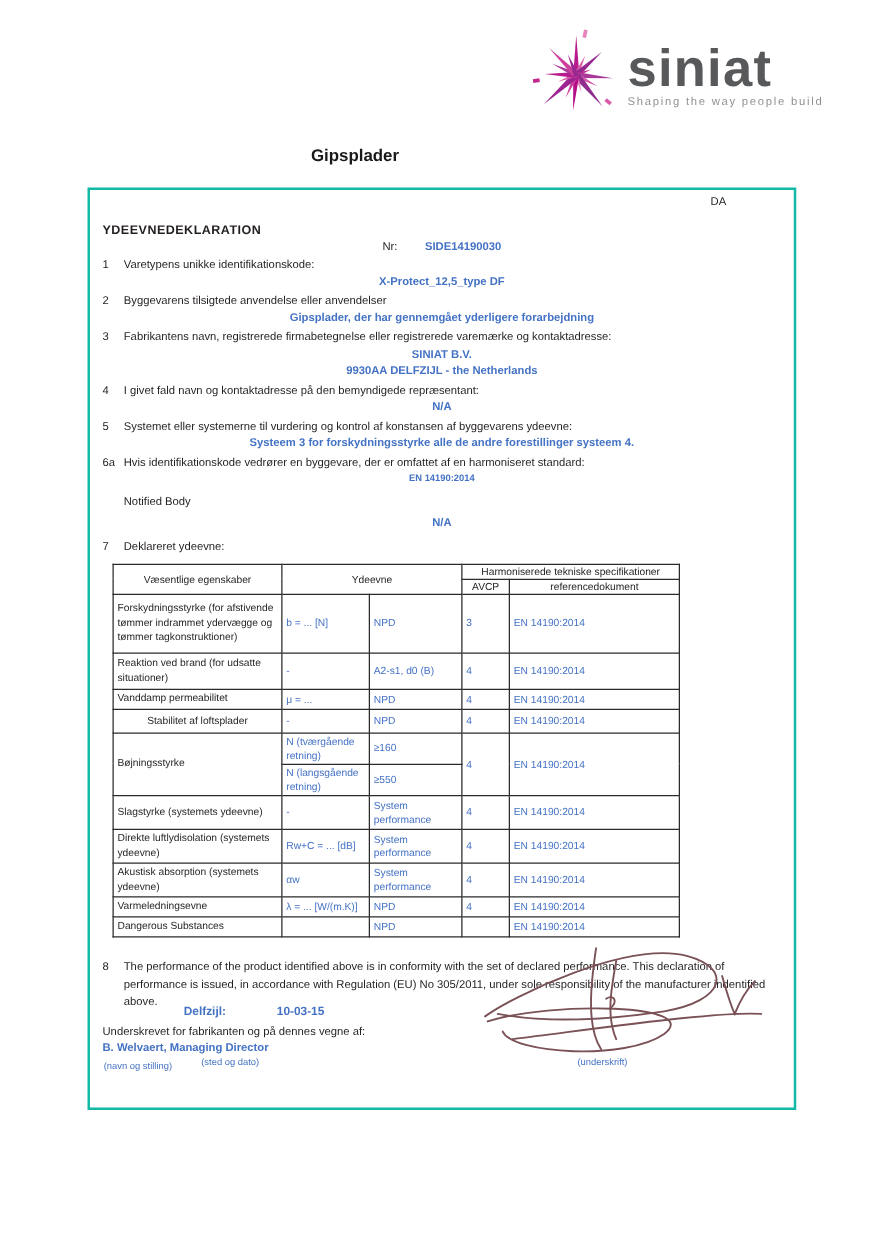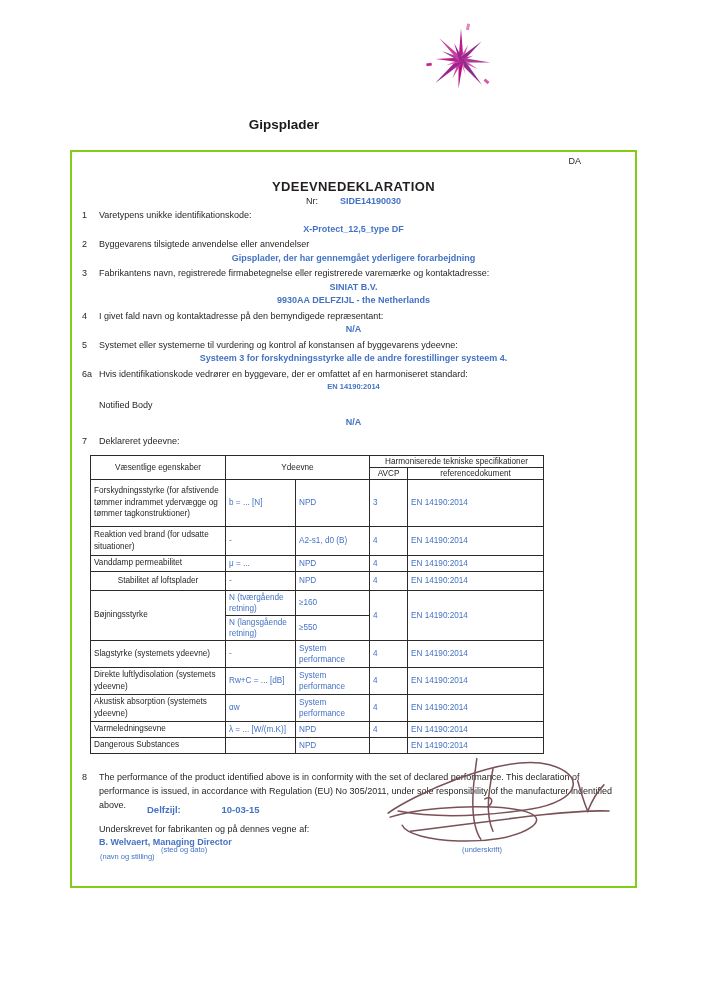--- a/index.html
+++ b/index.html
@@ -12,24 +12,24 @@
   .logo{position:absolute;top:22px;left:424px;display:flex;align-items:center;}
   .logo-burst{width:74px;height:76px;flex:none;}
   .logo-text{margin-left:4px;}
   .brand{font-size:42px;font-weight:bold;color:#58595b;letter-spacing:1px;line-height:40px;}
   .tagline{font-size:9px;color:#8f9194;letter-spacing:1.4px;margin-top:1px;}
   
   .page-title{position:absolute;top:117px;left:0;width:568px;text-align:center;
     font-size:13.5px;font-weight:bold;color:#1a1a1a;}
   
   .doc-box{position:absolute;left:70px;top:150px;width:563px;height:734px;
-    border:2px solid #84cc16;box-sizing:content-box;}
+    border:2px solid #14b8a6;box-sizing:content-box;}
   .doc-inner{position:relative;width:100%;height:100%;padding:4px 10px;box-sizing:border-box;font-size:9px;}
   .da{text-align:right;padding-right:44px;font-size:9px;}
-  .doc-title{text-align:center;font-weight:bold;font-size:13px;letter-spacing:.4px;margin-top:13px;}
+  .doc-title{font-weight:bold;font-size:10px;letter-spacing:.4px;margin-top:13px;}
   .nr-line{text-align:center;margin-top:2px;}
   .nr-label{margin-right:22px;margin-top:11px;}
   .blue{color:#4472C4;}
   .bold{font-weight:bold;}
   .item{display:flex;margin-top:3px;line-height:12.5px;}
   .item-num{width:17px;flex:none;}
   .item-label{flex:1;padding-right:4px;}
   .center-val{text-align:center;color:#4472C4;font-weight:bold;margin-top:1px;line-height:12.5px;}
   .center-val.small{font-size:7.5px;}
   .indent{margin-left:17px;margin-top:6px;}
@@ -43,21 +43,21 @@
   td.lab.center{text-align:center;}
   td.b{color:#4472C4;text-align:left;line-height:11px;}
   tr.h46 td{height:44px;}
   tr.h27 td{height:26px;}
   tr.h15 td{height:13px;}
   tr.h18 td{height:16px;}
   tr.h22 td{height:21px;}
   tr.h25 td{height:24px;}
   
   .clause8{display:flex;margin-top:16px;line-height:14px;padding-right:2px;}
-  .sign-block{margin-left:17px;margin-top:11px;line-height:13px;}
+  .sign-block{margin-top:11px;line-height:13px;}
   .caption{color:#4472C4;font-size:7.5px;}
   .name-caption{margin-left:1px;margin-top:1px;}
   .place-line{position:absolute;left:75px;top:652px;color:#4472C4;font-weight:bold;font-size:9.5px;}
   .place-date{margin-left:38px;}
   .place-caption{position:absolute;left:89px;top:693px;}
   .signature{position:absolute;left:308px;top:598px;width:232px;height:102px;}
   .sig-caption{position:absolute;left:342px;top:693px;width:136px;text-align:center;}
 </style>
 </head>
 <body>
@@ -117,20 +117,24 @@
           <rect x="33.6" y="0" width="2.8" height="6" fill="#e583bd"></rect>
         </g>
       <g transform="rotate(130 35 35)">
           <rect x="33.6" y="1" width="2.8" height="5" fill="#d95aa9"></rect>
         </g>
       <g transform="rotate(262 35 35)">
           <rect x="33.6" y="2" width="2.8" height="5" fill="#c2268f"></rect>
         </g>
     </g>
   </svg>
+  <div class="logo-text">
+    <div class="brand">siniat</div>
+    <div class="tagline">Shaping the way people build</div>
+  </div>
 </div>
 
 <div class="page-title">Gipsplader</div>
 
 <div class="doc-box">
   <div class="doc-inner">
     <div class="da">DA</div>
 
     <div class="doc-title">YDEEVNEDEKLARATION</div>
     <div class="nr-line">

